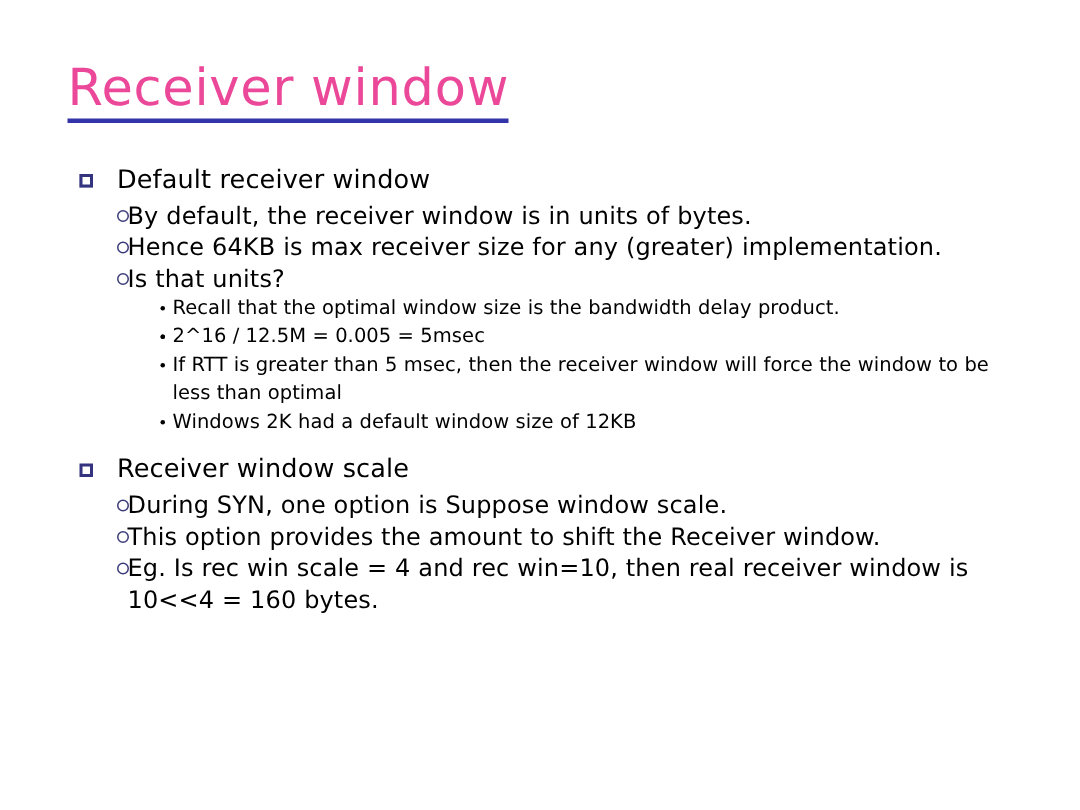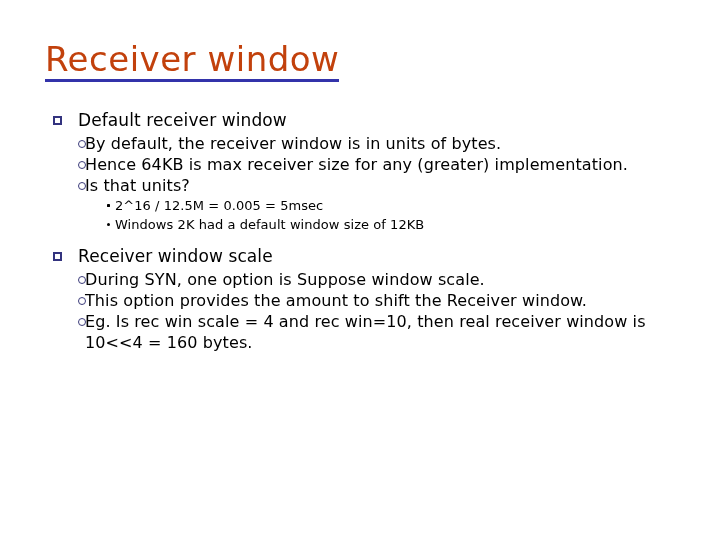--- a/index.html
+++ b/index.html
@@ -27,21 +27,21 @@
   .title-wrap {
     position: absolute;
     left: 45px;
     top: 40px;
   }
   .slide-title {
     font-family: "DejaVu Sans", sans-serif;
     font-size: 34px;
     line-height: 38px;
     font-weight: 400;
-    color: #c2410c;
+    color: #ec4899;
     letter-spacing: 0.5px;
     white-space: nowrap;
     display: inline-block;
     border-bottom: 3px solid #3333AA;
     padding-bottom: 1px;
   }
 
   
   .body {
     position: absolute;
@@ -144,31 +144,36 @@
       <span class="text">Hence 64KB is max receiver size for any (greater) implementation.</span>
     </div>
 
     <div class="bullet lvl2">
       <span class="marker"></span>
       <span class="text">Is that units?</span>
     </div>
 
     <div class="bullet lvl3">
       <span class="marker"></span>
+      <span class="text">Recall that the optimal window size is the bandwidth delay product.</span>
     </div>
 
     <div class="bullet lvl3">
       <span class="marker"></span>
     </div>
 
     <div class="bullet lvl3">
       <span class="marker"></span>
       <span class="text">2^16 / 12.5M = 0.005 = 5msec</span>
     </div>
 
+    <div class="bullet lvl3">
+      <span class="marker"></span>
+      <span class="text">If RTT is greater than 5 msec, then the receiver window will force the window to be less than optimal</span>
+    </div>
 
     <div class="bullet lvl3">
       <span class="marker"></span>
       <span class="text">Windows 2K had a default window size of 12KB</span>
     </div>
 
     <div class="group-gap"></div>
 
     <div class="bullet lvl1">
       <span class="marker"></span>

